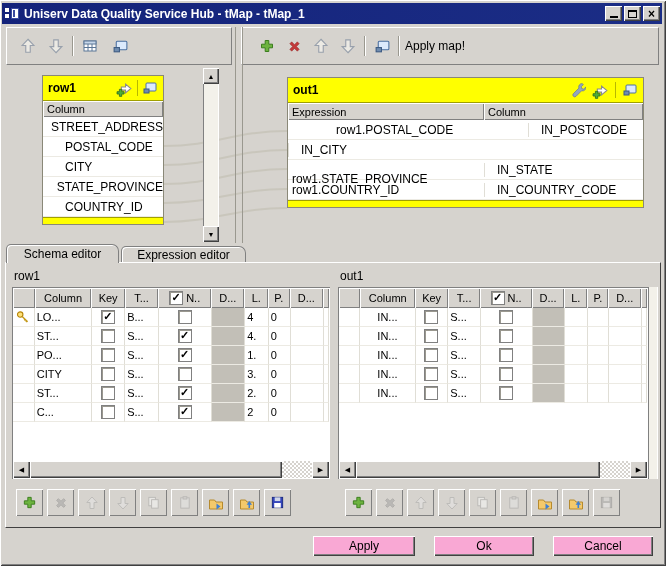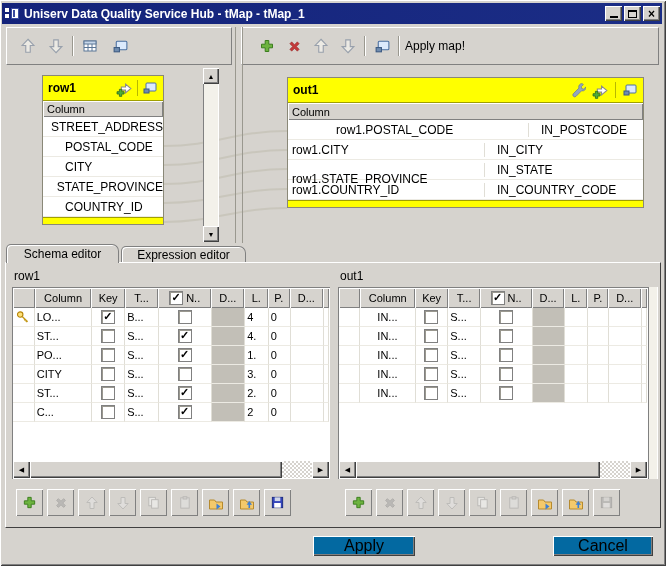--- a/index.html
+++ b/index.html
@@ -36,21 +36,21 @@
   .gcell{border-right:1px solid #e0ded6;border-bottom:1px solid #eceae3;display:flex;align-items:center;padding:0 2px;box-sizing:border-box;font-size:11px;overflow:hidden;white-space:nowrap;}
   .ghead{display:flex;height:20px;}
   .ghead .hdr-cell{border:none;height:20px;padding:0 3px;justify-content:center;}
   .c0{width:22px;}.c1{width:58px;}.c2{width:34px;justify-content:center;}.c3{width:34px;}
   .c4{width:54px;}.c5{width:34px;}.c6{width:24px;}.c7{width:22px;}.c8{width:34px;}.c9{flex:1;}
   .graycell{background:#c2bfb7;}
   .cb{width:12px;height:12px;background:#fff;border:1px solid #808080;box-shadow:inset 1px 1px 0 #9a988f;font-size:11px;line-height:11px;text-align:center;font-weight:bold;display:inline-block;}
   
   .tool-btn{position:absolute;width:27px;height:27px;background:#d6d3ce;box-shadow:inset 1px 1px 0 #fff,inset -1px -1px 0 #808080;display:flex;align-items:center;justify-content:center;}
   
-  .dlg-btn{position:absolute;height:20px;background:#0369a1;box-shadow:inset 1px 1px 0 #fff,inset -1px -1px 0 #404040,inset -2px -2px 0 #808080;display:flex;align-items:center;justify-content:center;font-size:16px;}
+  .dlg-btn{position:absolute;height:20px;background:#f9a8d4;box-shadow:inset 1px 1px 0 #fff,inset -1px -1px 0 #404040,inset -2px -2px 0 #808080;display:flex;align-items:center;justify-content:center;font-size:12px;}
   svg{display:block;}
 </style>
 </head>
 <body>
 
 <div id="win">
 
   <div id="titlebar" class="abs">
     <span style="width:16px;height:14px;position:relative;display:inline-block;">
       <span style="position:absolute;left:1px;top:1px;width:4px;height:4px;background:#fff;"></span>
@@ -204,28 +204,28 @@
       </span>
       <span style="width:1px;height:16px;background:#b8b800;margin:0 6px;"></span>
       <span>
         <svg width="16" height="16" viewBox="0 0 16 16">
             <rect x="4" y="3" width="10" height="8" rx="1" fill="#dceafc" stroke="#4a6fa0"></rect>
             <rect x="2" y="9" width="5" height="4" fill="#6f8cb0" stroke="#3c5a82"></rect>
           </svg>
       </span>
     </div>
     <div style="display:flex;height:17px;">
+      <div class="hdr-cell" style="width:196px;height:17px;">Expression</div>
       <div class="hdr-cell" style="flex:1;height:17px;">Column</div>
     </div>
     <div class="map-row">
         <span style="width:192px;padding-left:4px;margin-left:44px;">row1.POSTAL_CODE</span>
         <span style="border-left:1px solid #e0ded6;padding-left:12px;">IN_POSTCODE</span>
       </div>
     <div class="map-row">
-        <span style="width:192px;padding-left:4px;">row1.CITY</span>
         <span style="border-left:1px solid #e0ded6;padding-left:12px;">IN_CITY</span>
       </div>
     <div class="map-row">
         <span style="width:192px;padding-left:4px;margin-top:18px;">row1.STATE_PROVINCE</span>
         <span style="border-left:1px solid #e0ded6;padding-left:12px;">IN_STATE</span>
       </div>
     <div class="map-row">
         <span style="width:192px;padding-left:4px;">row1.COUNTRY_ID</span>
         <span style="border-left:1px solid #e0ded6;padding-left:12px;">IN_COUNTRY_CODE</span>
       </div>
@@ -578,17 +578,20 @@
           <rect x="2.5" y="2.5" width="11" height="11" fill="#9a988f" stroke="#7b7971"></rect>
           <rect x="5" y="2.5" width="6" height="4" fill="#d6d3ce"></rect>
           <rect x="4.5" y="8.5" width="7" height="5" fill="#eceae4"></rect>
         </svg>
       </div>
   </div>
 
   <div class="dlg-btn" style="left:313px;top:536px;width:102px;">
       <span>Apply</span>
     </div>
+  <div class="dlg-btn" style="left:434px;top:536px;width:100px;">
+      <span>Ok</span>
+    </div>
   <div class="dlg-btn" style="left:553px;top:536px;width:100px;">
       <span>Cancel</span>
     </div>
 
 </div>
 
 </body></html>

